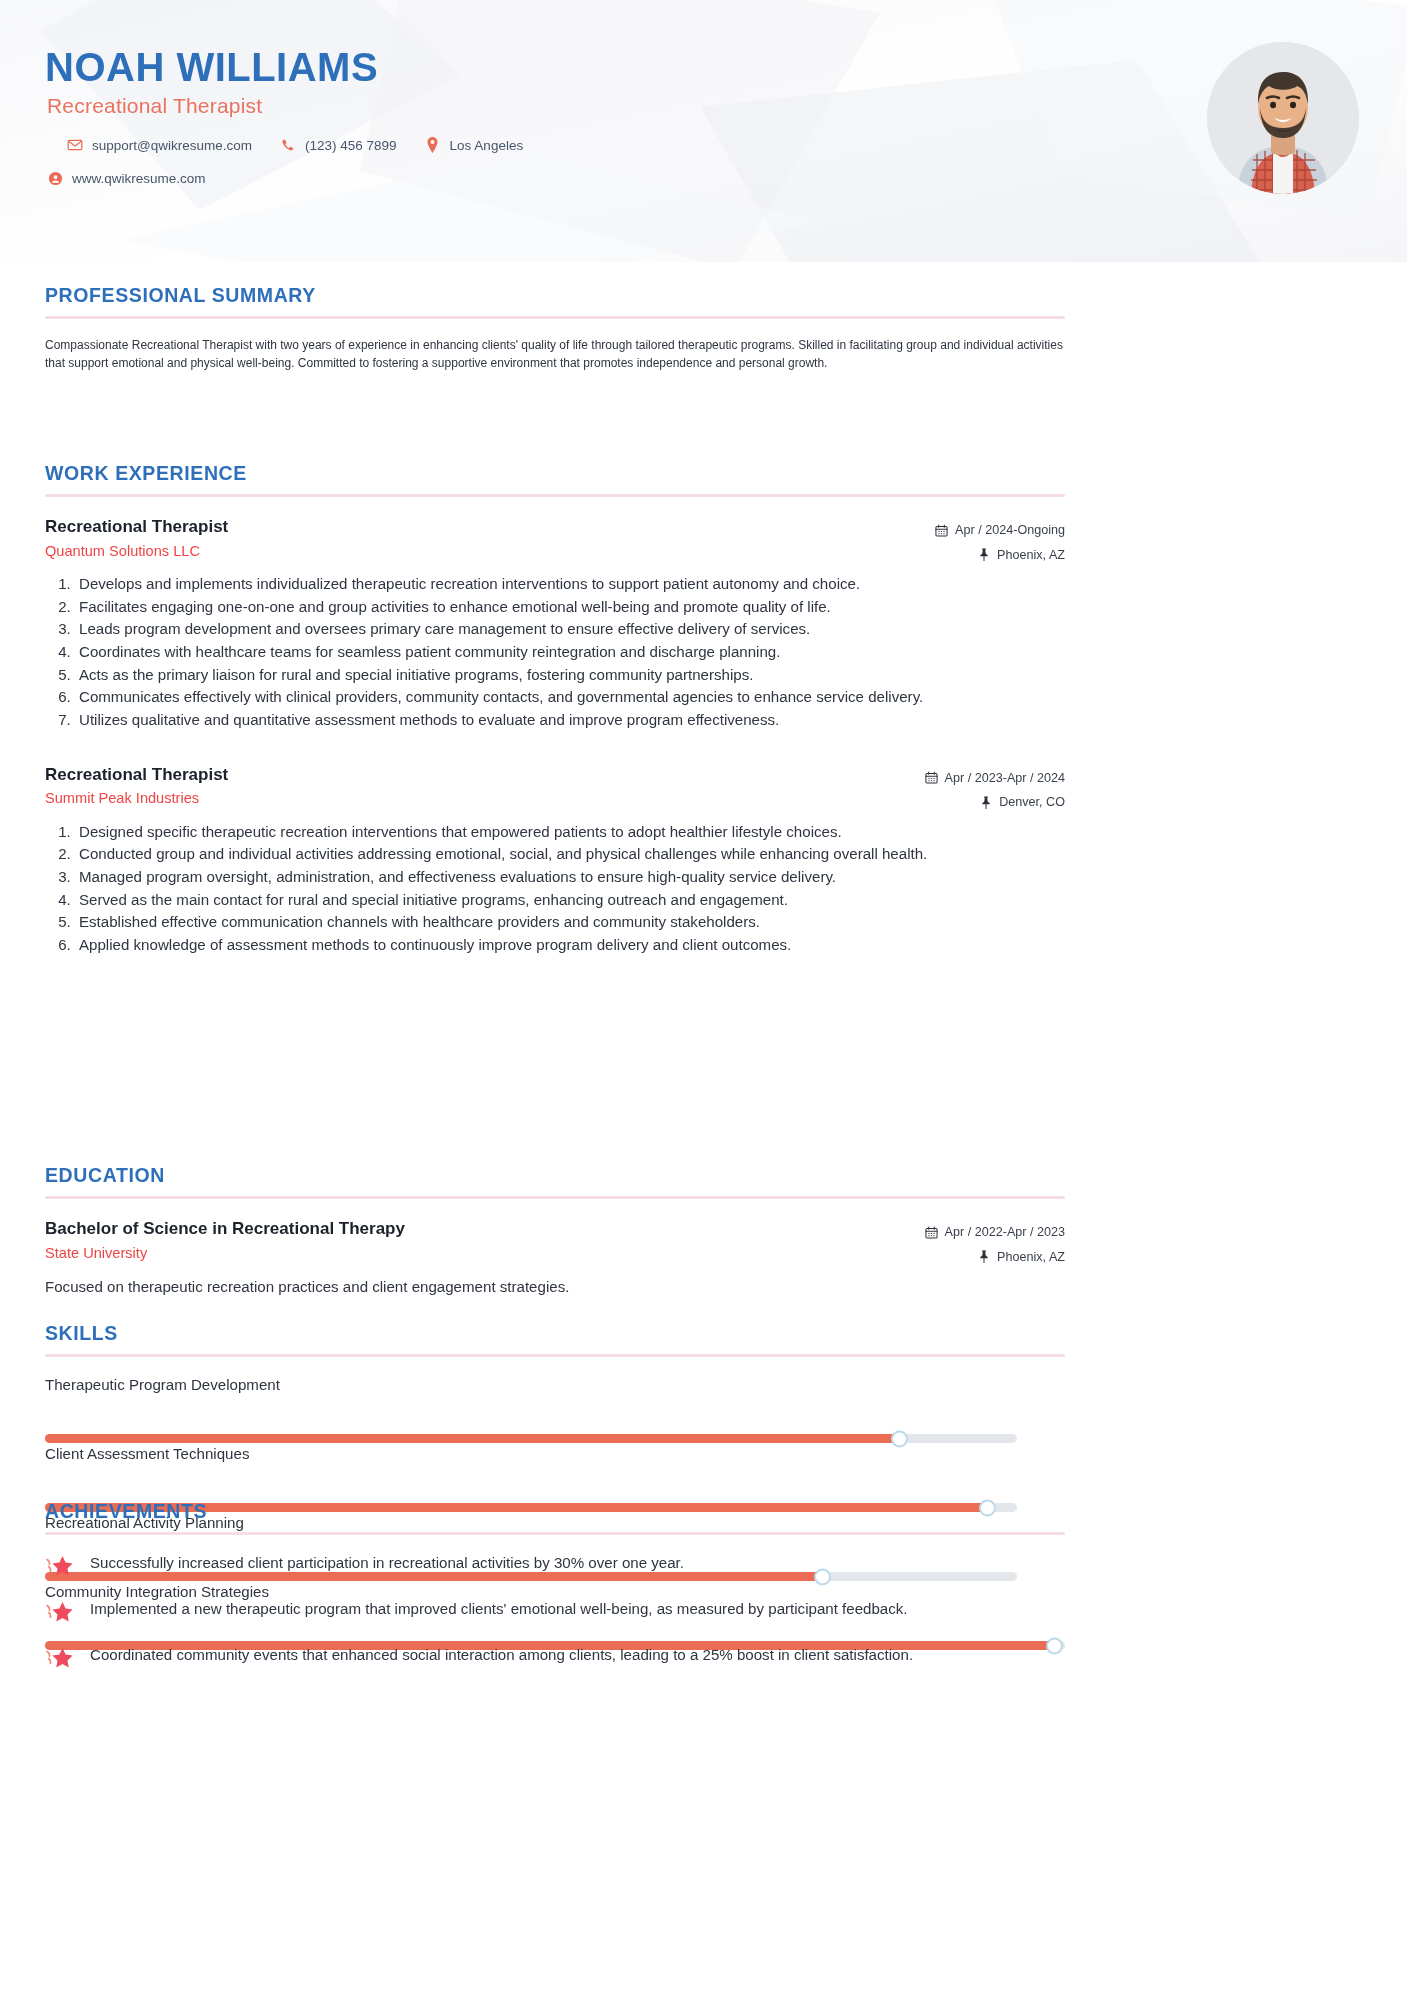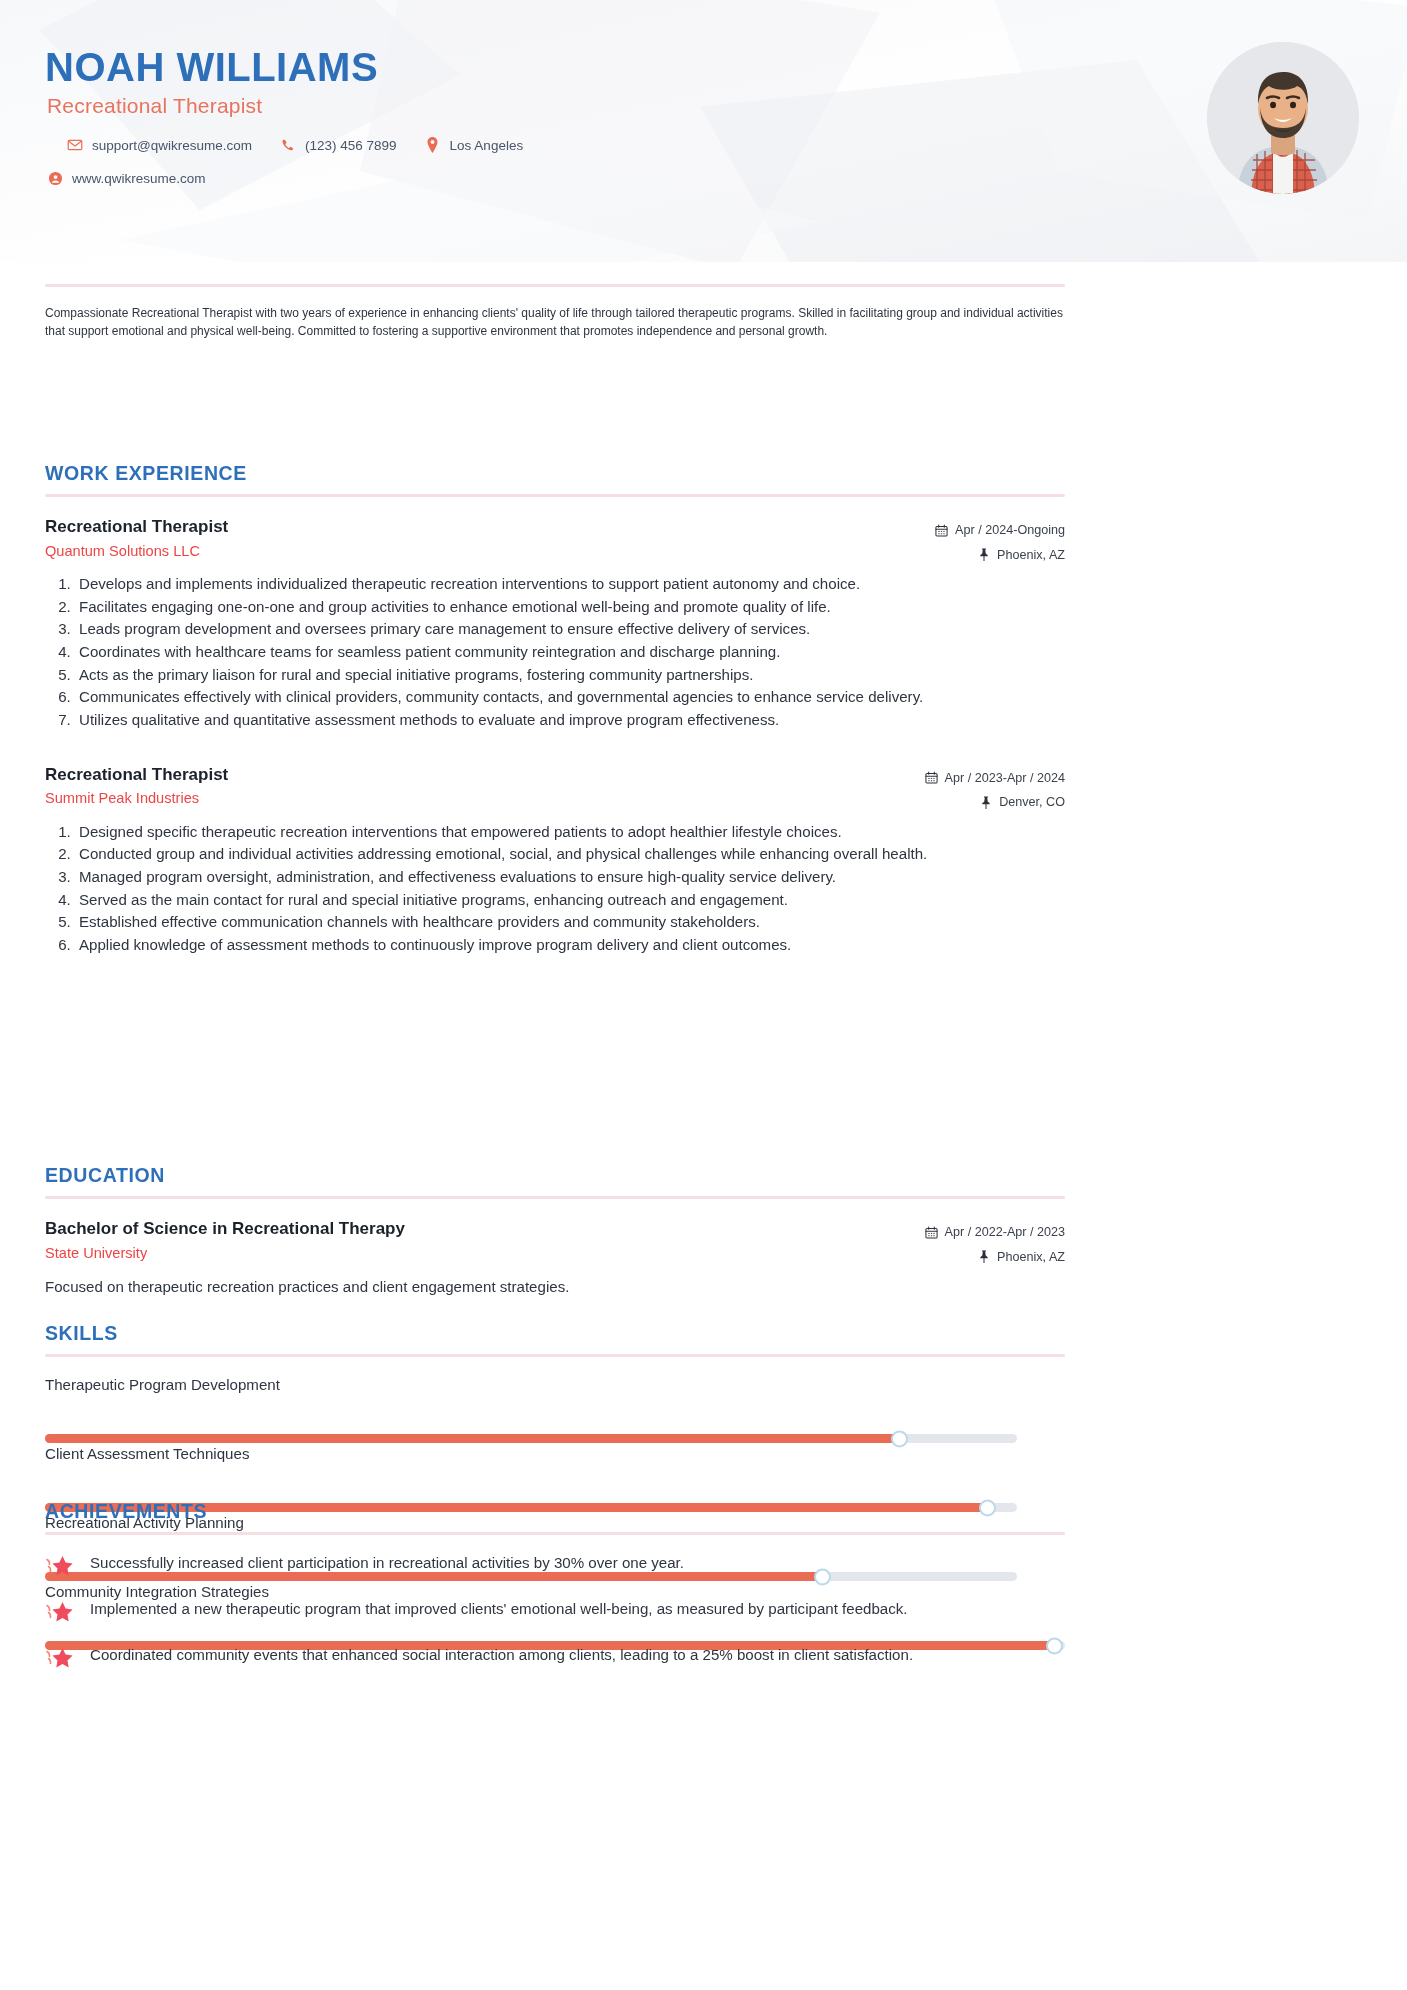--- a/index.html
+++ b/index.html
@@ -377,20 +377,21 @@
 
           <path d="M60 56 Q66 53 72 56" stroke="#3a2d24" stroke-width="2.6" fill="none" stroke-linecap="round"></path>
           <path d="M80 56 Q86 53 92 56" stroke="#3a2d24" stroke-width="2.6" fill="none" stroke-linecap="round"></path>
 
           <path d="M67 76 Q76 84 85 76 Q76 80 67 76 Z" fill="#ffffff"></path>
         </g>
       </svg>
     </div>
 
     <div class="section" style="top:284px;">
+      <div class="sec-title">PROFESSIONAL SUMMARY</div>
       <div class="sec-rule"></div>
       <div class="summary-text">Compassionate Recreational Therapist with two years of experience in enhancing clients' quality of life through tailored therapeutic programs. Skilled in facilitating group and individual activities that support emotional and physical well-being. Committed to fostering a supportive environment that promotes independence and personal growth.</div>
     </div>
 
     <div class="section" style="top:462px;">
       <div class="sec-title">WORK EXPERIENCE</div>
       <div class="sec-rule"></div>
 
       <div class="entry">
         <div class="entry-head">

